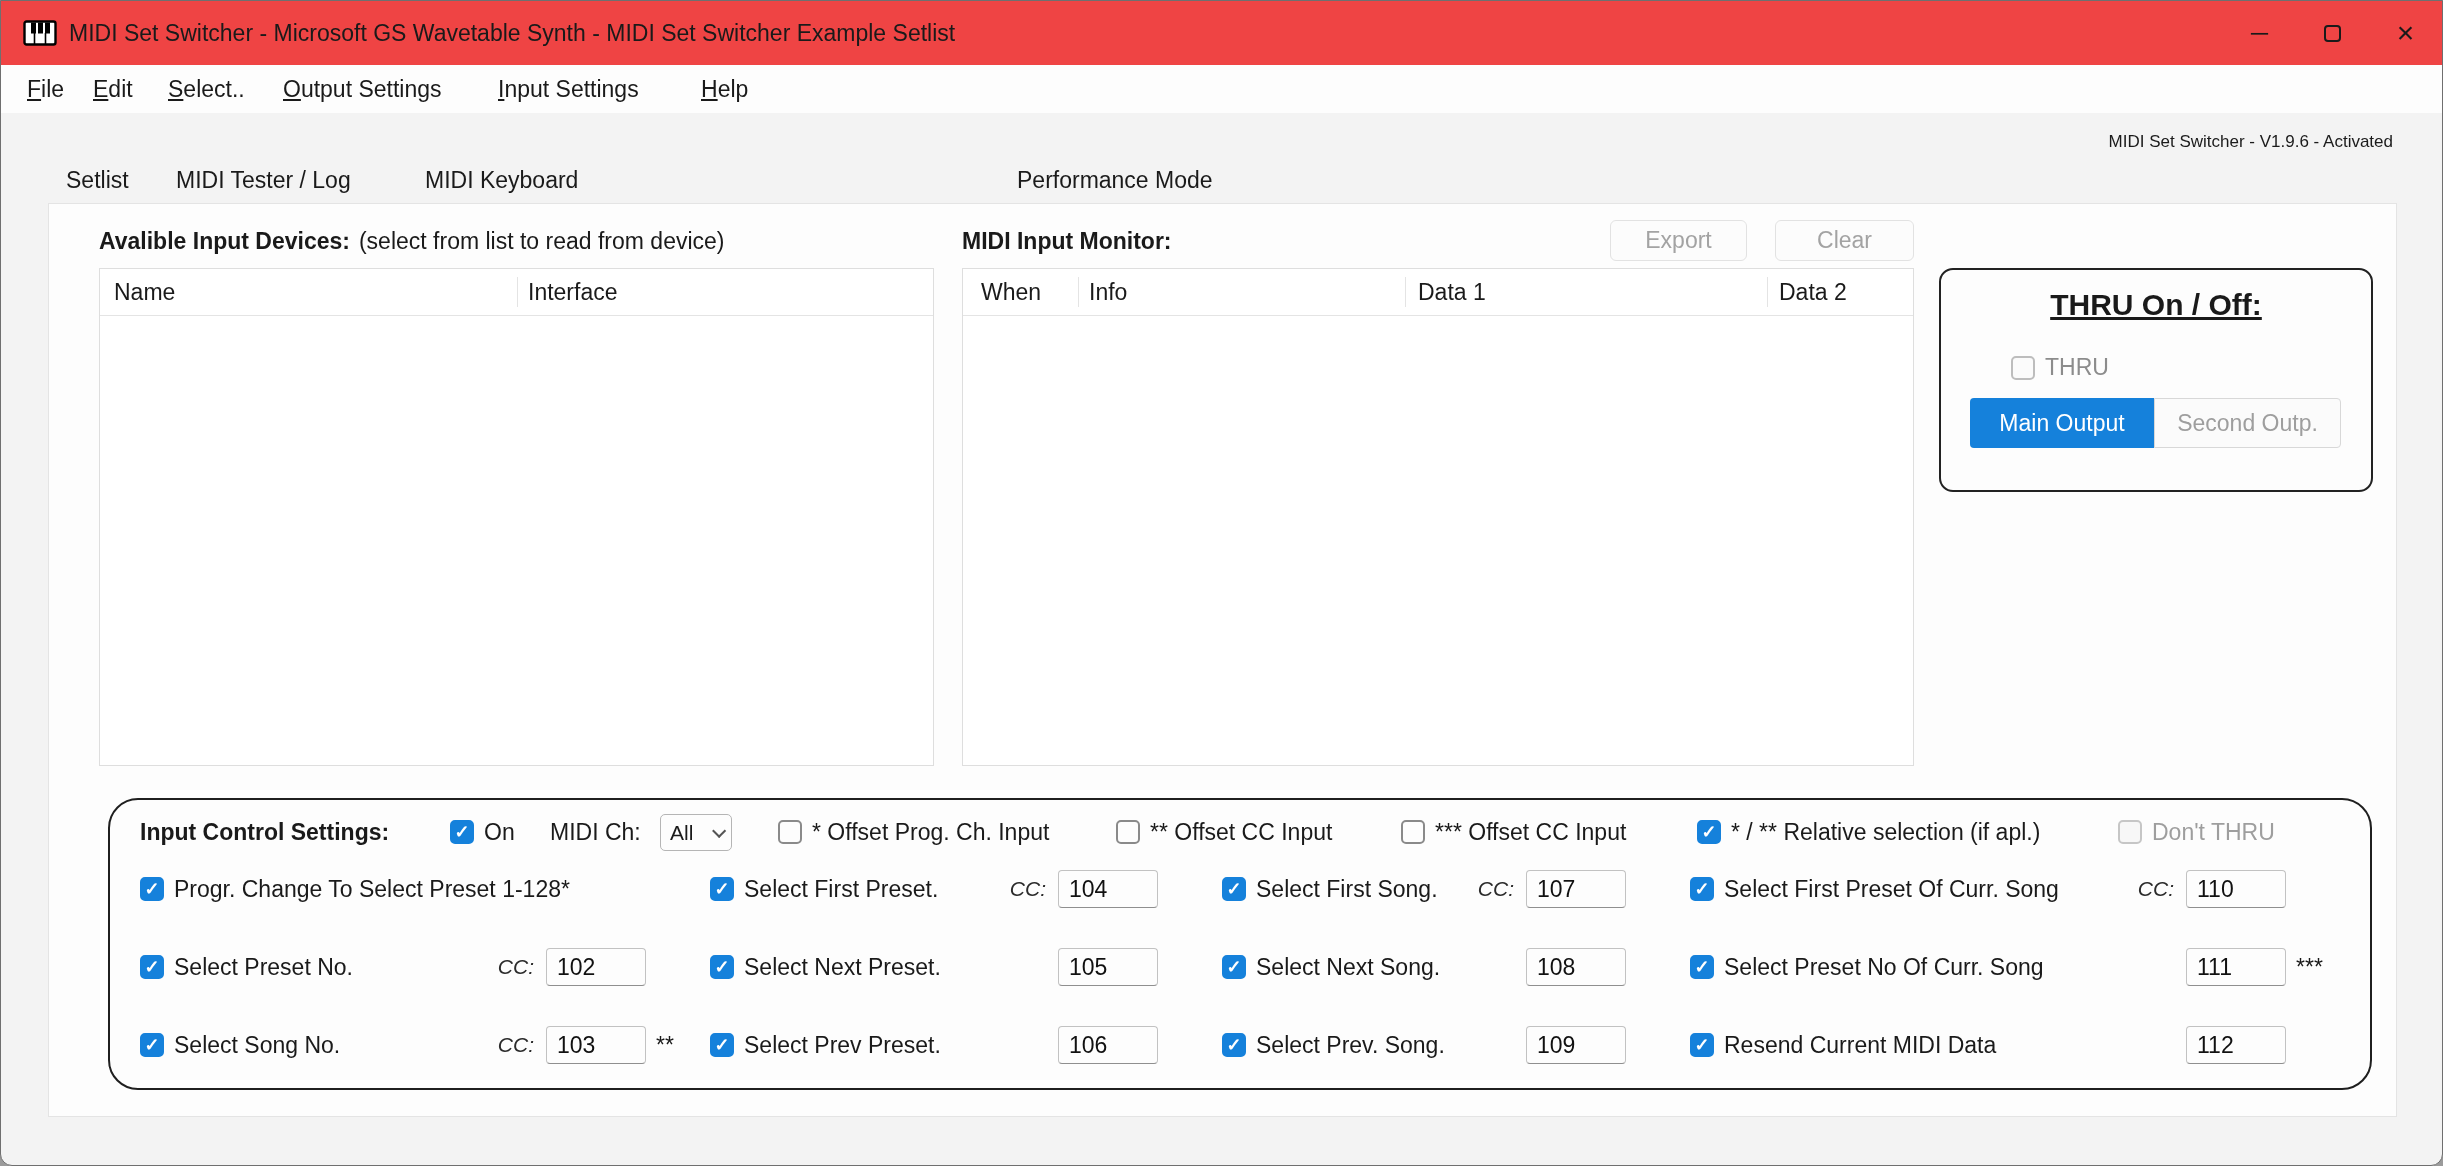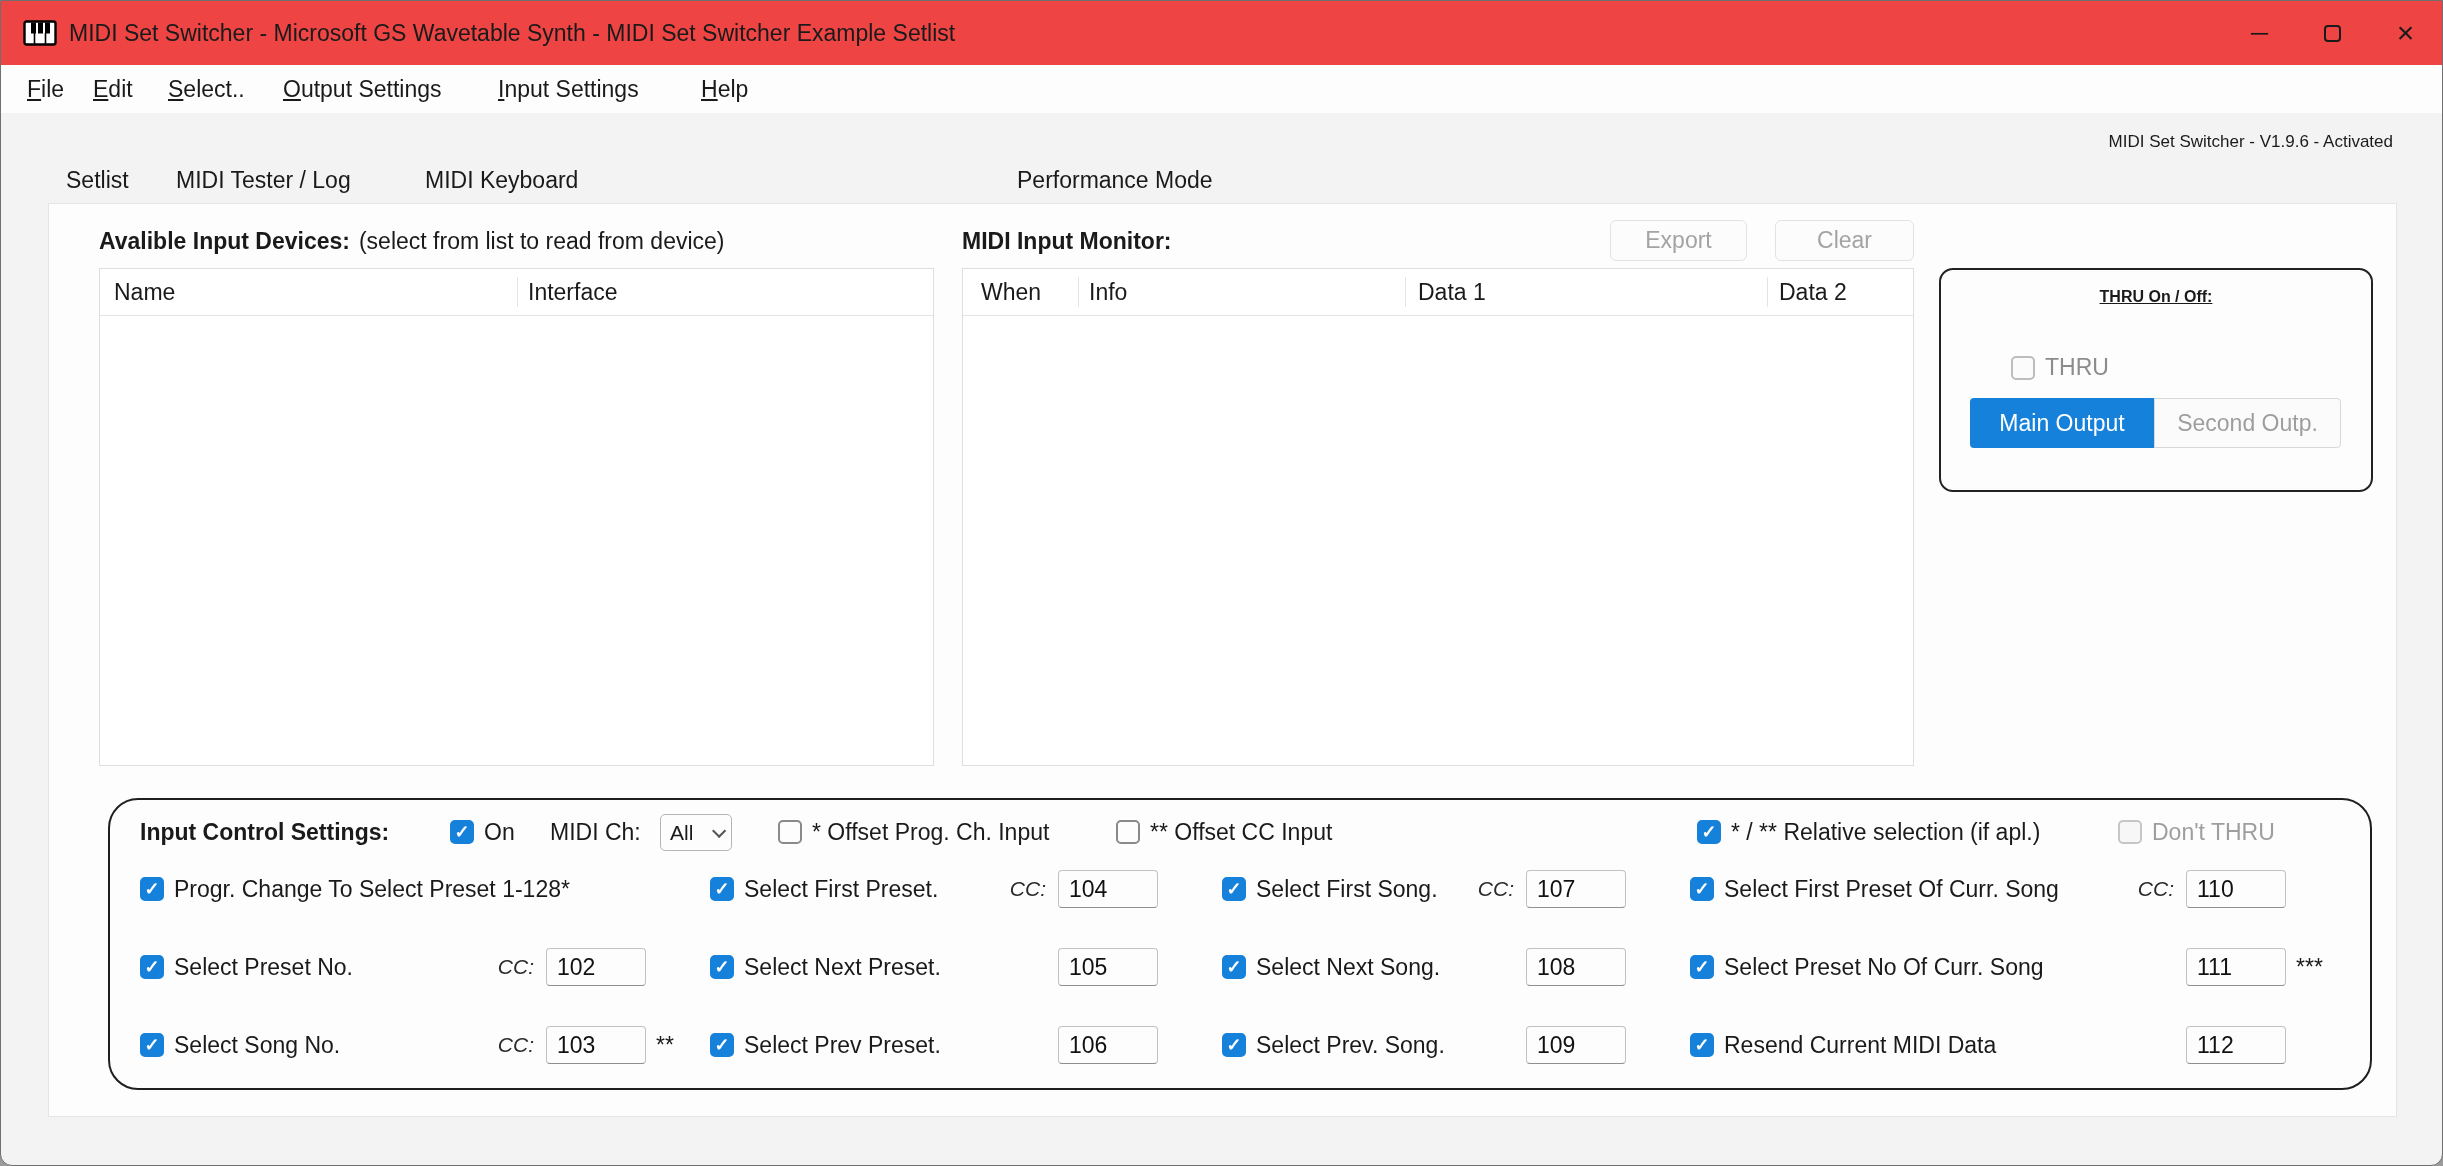--- a/index.html
+++ b/index.html
@@ -72,21 +72,21 @@
     display: flex; align-items: center; justify-content: center;
   }
 
   
   .thru-panel {
     position: absolute; left: 1890px; top: 64px; width: 434px; height: 224px;
     border: 2px solid #222; border-radius: 14px;
   }
   .thru-title {
     text-align: center; margin-top: 18px;
-    font-size: 16px; font-weight: bold; text-decoration: underline;
+    font-size: 30px; font-weight: bold; text-decoration: underline;
   }
   .thru-cb { position: absolute; left: 70px; top: 84px; }
   .toggle { position: absolute; left: 29px; top: 128px; height: 50px; display: flex; }
   .toggle .tg {
     display: flex; align-items: center; justify-content: center;
     font-size: 23px; font-family: inherit; border: none;
   }
   .toggle .main { width: 184px; background: var(--accent, #1581DB); color: #fff; border-radius: 4px 0 0 4px; }
   .toggle .second { width: 187px; background: #fbfbfb; border: 1px solid #d8d8d8; color: #9e9e9e; border-radius: 0 4px 4px 0; }
 
@@ -261,20 +261,24 @@
           <span class="chev"></span>
         </div>
         <label class="cb sr-item" style="left:668px">
           <span class="box"></span>
           <span class="lbl">* Offset Prog. Ch. Input</span>
         </label>
         <label class="cb sr-item" style="left:1006px">
           <span class="box"></span>
           <span class="lbl">** Offset CC Input</span>
         </label>
+        <label class="cb sr-item" style="left:1291px">
+          <span class="box"></span>
+          <span class="lbl">*** Offset CC Input</span>
+        </label>
         <label class="cb checked sr-item" style="left:1587px">
           <span class="box">
               <span class="tick">✓</span>
             </span>
           <span class="lbl">* / ** Relative selection (if apl.)</span>
         </label>
         <label class="cb disabled sr-item" style="left:2008px">
           <span class="box"></span>
           <span class="lbl">Don't THRU</span>
         </label>

